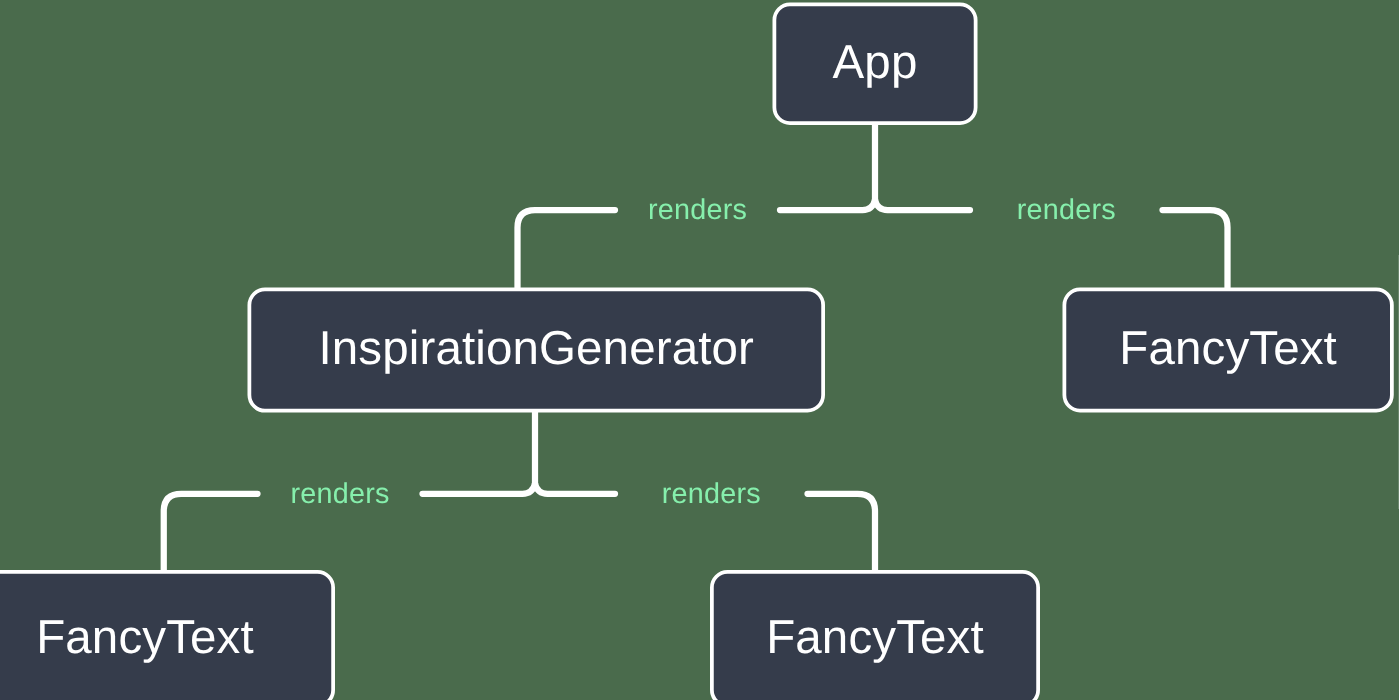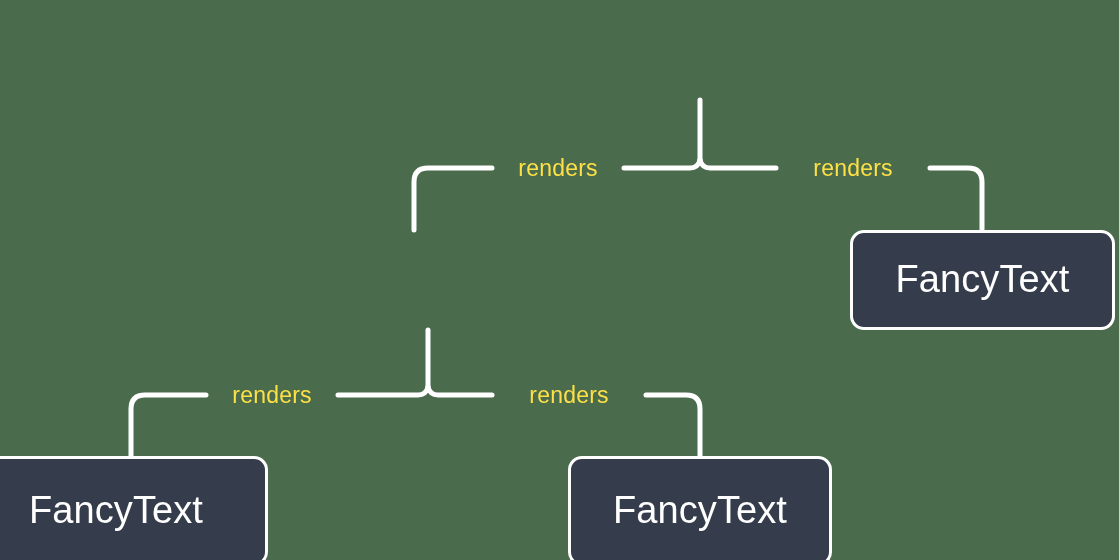--- a/index.html
+++ b/index.html
@@ -38,21 +38,21 @@
     letter-spacing: 0.1px;
     white-space: nowrap;
   }
   .node-label {
     display: block;
     line-height: 1;
     padding-bottom: 3px;
   }
   .edge-label {
     position: absolute;
-    color: #fde047;
+    color: #86efac;
     font-size: 23px;
     font-weight: 400;
     line-height: 1;
     white-space: nowrap;
     transform: translate(-50%, -50%);
     letter-spacing: 0.2px;
   }
 </style>
 </head>
 <body>
@@ -76,21 +76,27 @@
 
     <path d="M 428 387 Q 430 395 438 395 L 492 395" stroke="#ffffff" stroke-width="5" fill="none" stroke-linecap="round"></path>
     <path d="M 646 395 L 686 395 Q 700 395 700 409 L 700 456" stroke="#ffffff" stroke-width="5" fill="none" stroke-linecap="round"></path>
   </svg>
 
   <span class="edge-label" style="left:558px; top:168px;">renders</span>
   <span class="edge-label" style="left:853px; top:168px;">renders</span>
   <span class="edge-label" style="left:272px; top:395px;">renders</span>
   <span class="edge-label" style="left:569px; top:395px;">renders</span>
 
+  <div class="node-box" style="left:618px; top:2px; width:164px; height:98px;">
+    <span class="node-label">App</span>
+  </div>
 
+  <div class="node-box" style="left:198px; top:230px; width:462px; height:100px;">
+    <span class="node-label">InspirationGenerator</span>
+  </div>
 
   <div class="node-box" style="left:850px; top:230px; width:265px; height:100px;">
     <span class="node-label">FancyText</span>
   </div>
 
   <div class="node-box" style="left:-36px; top:456px; width:304px; height:110px;">
     <span class="node-label">FancyText</span>
   </div>
 
   <div class="node-box" style="left:568px; top:456px; width:264px; height:110px;">

